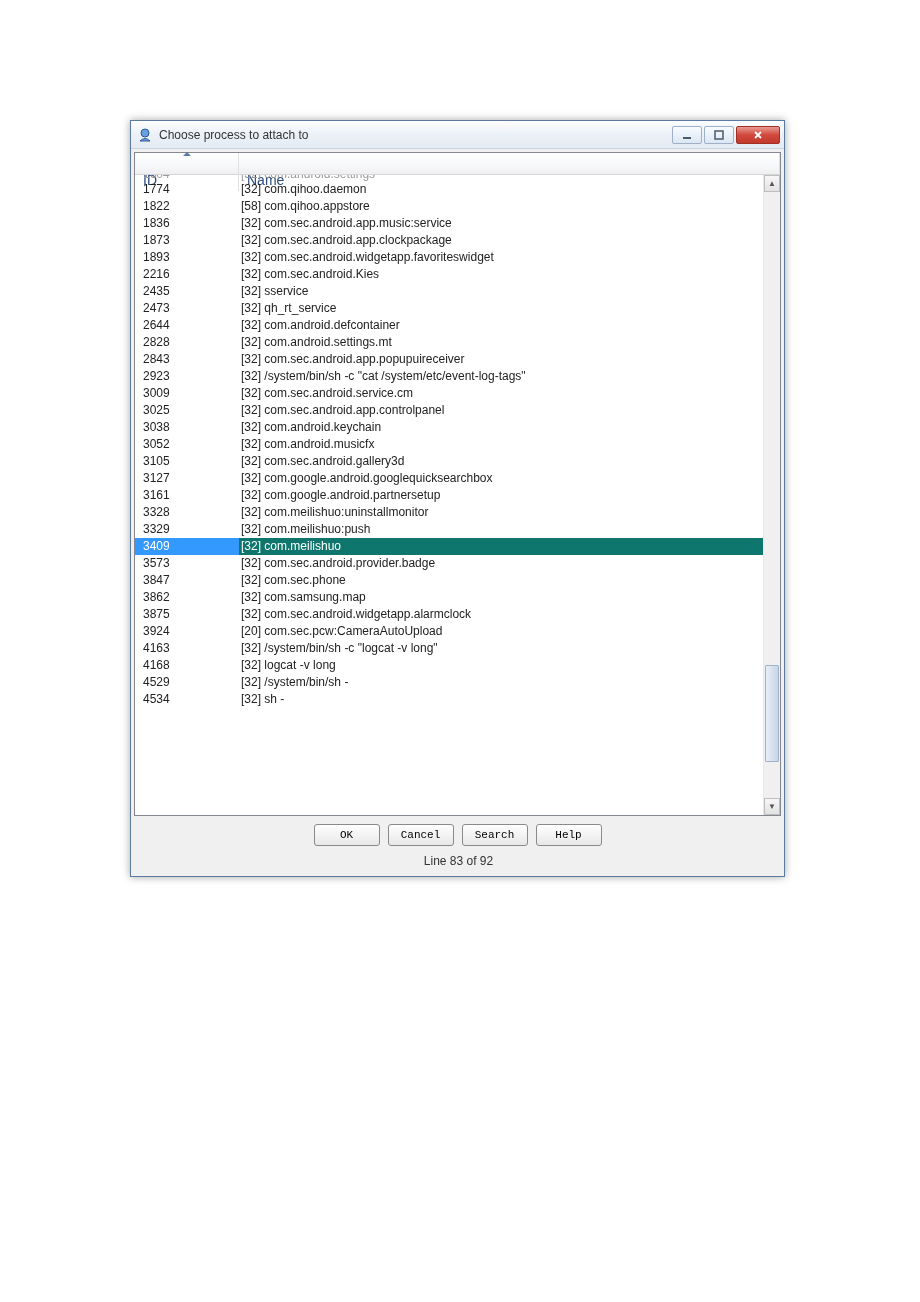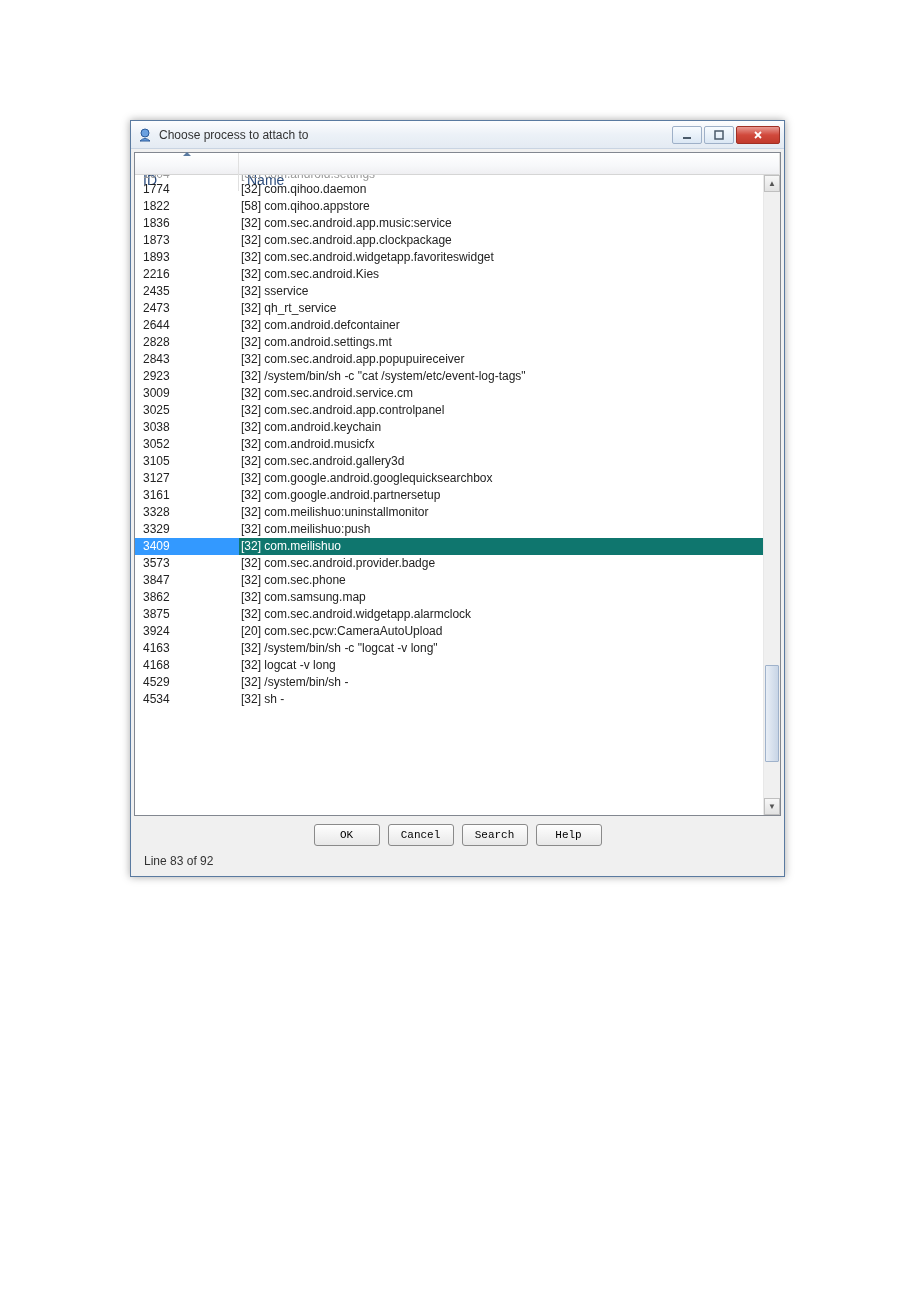--- a/index.html
+++ b/index.html
@@ -188,20 +188,21 @@
     background: linear-gradient(to bottom, #fefefe, #e8e8e8);
     font-family: "Courier New", monospace;
     font-size: 11px;
     padding: 0 10px;
     cursor: default;
   }
   .status-line {
     font-size: 12px;
     color: #333;
     padding: 2px 0 0 2px;
+    text-align: center;
   }
 </style>
 </head>
 <body>
 
 <div class="dialog">
   <div class="titlebar">
     <span class="app-icon">
       <svg viewBox="0 0 16 16" width="16" height="16">
         <circle cx="8" cy="6" r="4" fill="#6aa0e0" stroke="#2a5a9a"></circle>

